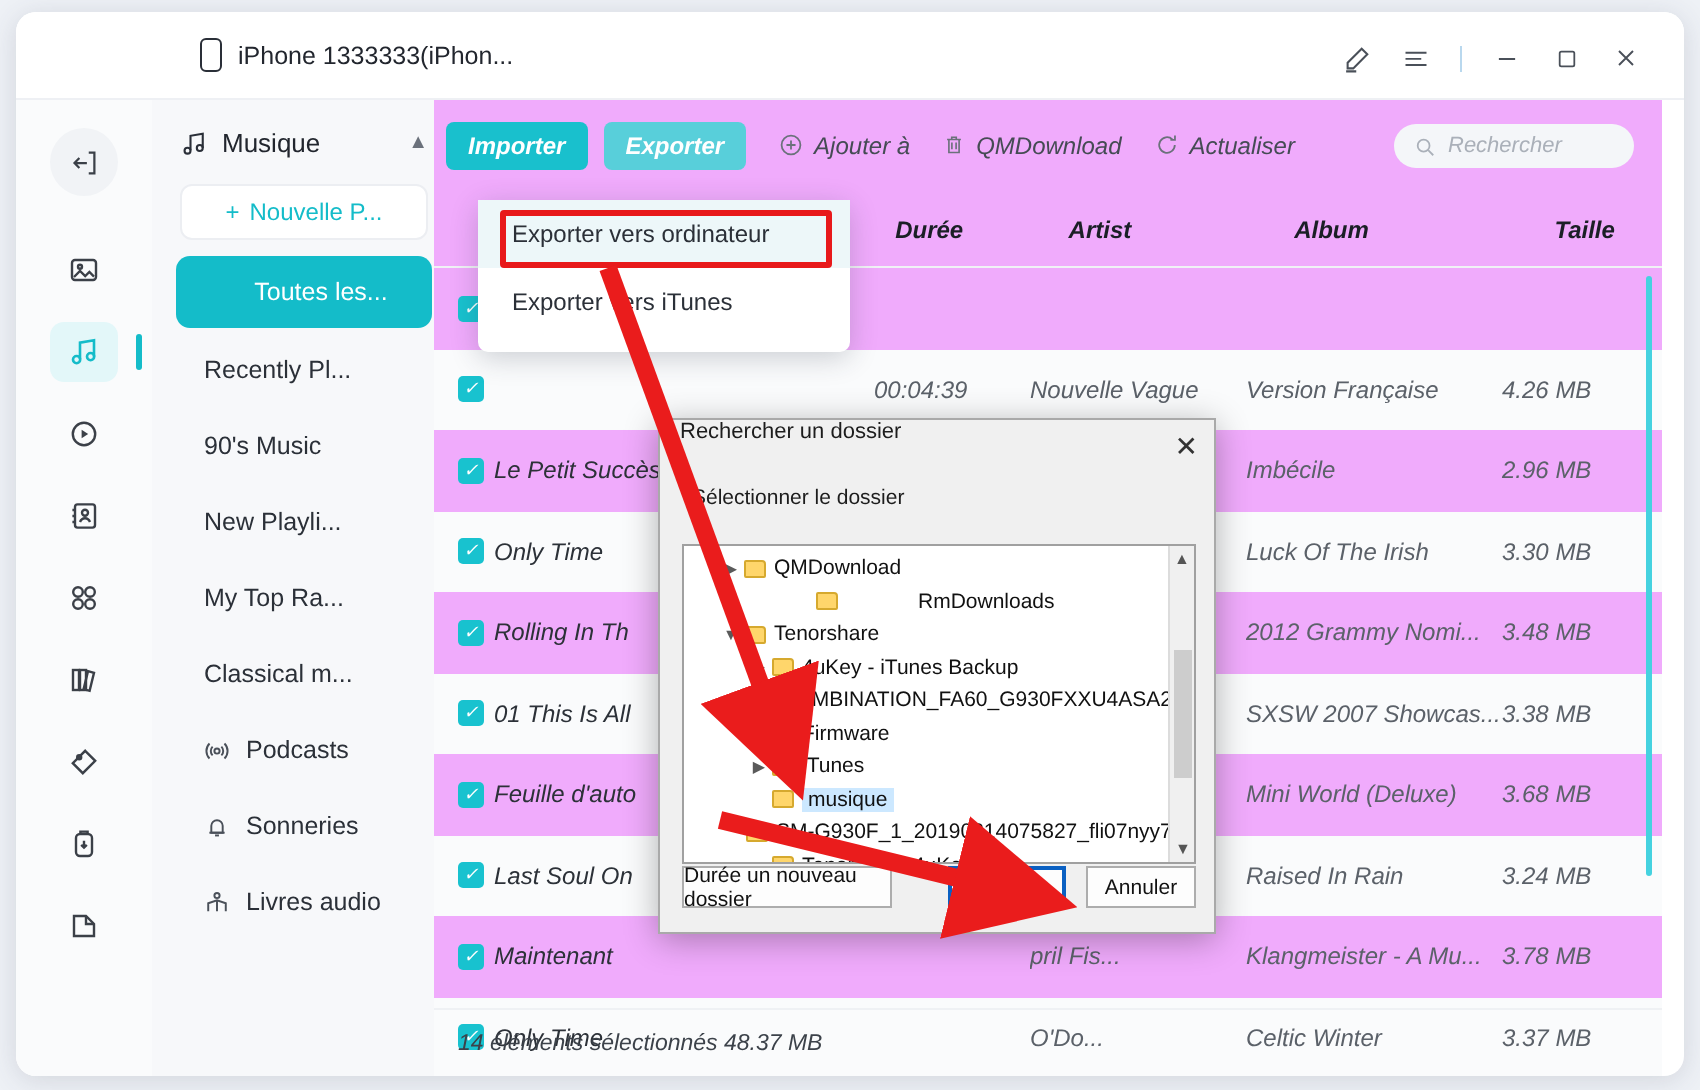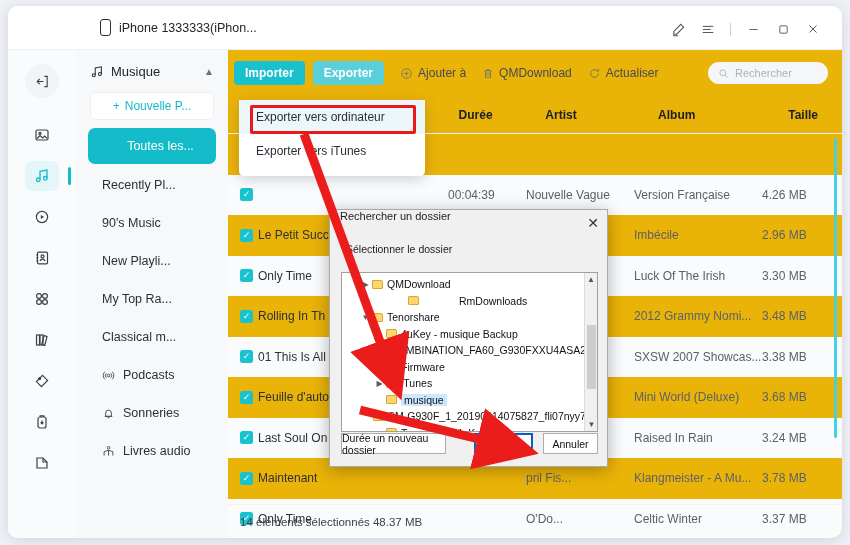--- a/index.html
+++ b/index.html
@@ -85,36 +85,37 @@
   .sb-item {
     margin: 4px 12px 0 12px; height: 34px; border-radius: 7px;
     display:flex; align-items:center; padding-left: 14px;
     font-size:12.5px; color:#2b3038;
   }
   .sb-item.active { background:#14bcc9; color:#ffffff; justify-content:center; padding-left:17px; height:36px; margin-top:8px; }
   .sb-item .ic { margin-right:8px; display:flex; color:#4a5059; }
 
   
   .main {
-    position: absolute; left: 220px; top: 44px; width: 614px; height: 488px;
-    background: #eab308;
+    position: absolute; left: 209px; top: 44px; width: 614px; height: 488px;
+    background: #f0abfc;
+    font-style: italic;
   }
   .toolbar {
     position:absolute; left:0; top:0; width:614px; height:46px;
     display:flex; align-items:center; padding-left:6px; gap:8px;
   }
   .tbtn {
     height:24px; padding:0 11px; border-radius:4px;
     display:flex; align-items:center; justify-content:center;
     font-size:12px; font-weight:bold; color:#ffffff;
   }
   .tbtn.primary { background:#19c0cd; }
   .tbtn.second  { background:#58cfda;text-align:right; }
   .tlink {
-    display:flex; align-items:center; gap:5px;
+    display:flex; align-items:flex-start; gap:5px;
     font-size:12px; color:#454b54; margin-left:8px;
   }
   .search {
     position:absolute; right:14px; top:12px; width:120px; height:22px;
     background:#f4f6f9; border-radius:11px;
     display:flex; align-items:center; gap:6px; padding-left:10px;
     font-size:11px; color:#aab0b9;
   }
 
   
@@ -585,21 +586,21 @@
           <span class="tlabel">RmDownloads</span>
         </div>
         <div class="tnode" style="padding-left:13px;">
           <span class="tarrow">▼</span>
           <span class="folder"></span>
           <span class="tlabel">Tenorshare</span>
         </div>
         <div class="tnode" style="padding-left:27px;">
           <span class="tarrow">▶</span>
           <span class="folder"></span>
-          <span class="tlabel">4uKey - musique Backup</span>
+          <span class="tlabel">4uKey - iTunes Backup</span>
         </div>
         <div class="tnode" style="padding-left:27px;">
           <span class="tarrow"></span>
           <span class="folder"></span>
           <span class="tlabel">COMBINATION_FA60_G930FXXU4ASA2</span>
         </div>
         <div class="tnode" style="padding-left:27px;">
           <span class="tarrow">▶</span>
           <span class="folder"></span>
           <span class="tlabel">Firmware</span>

